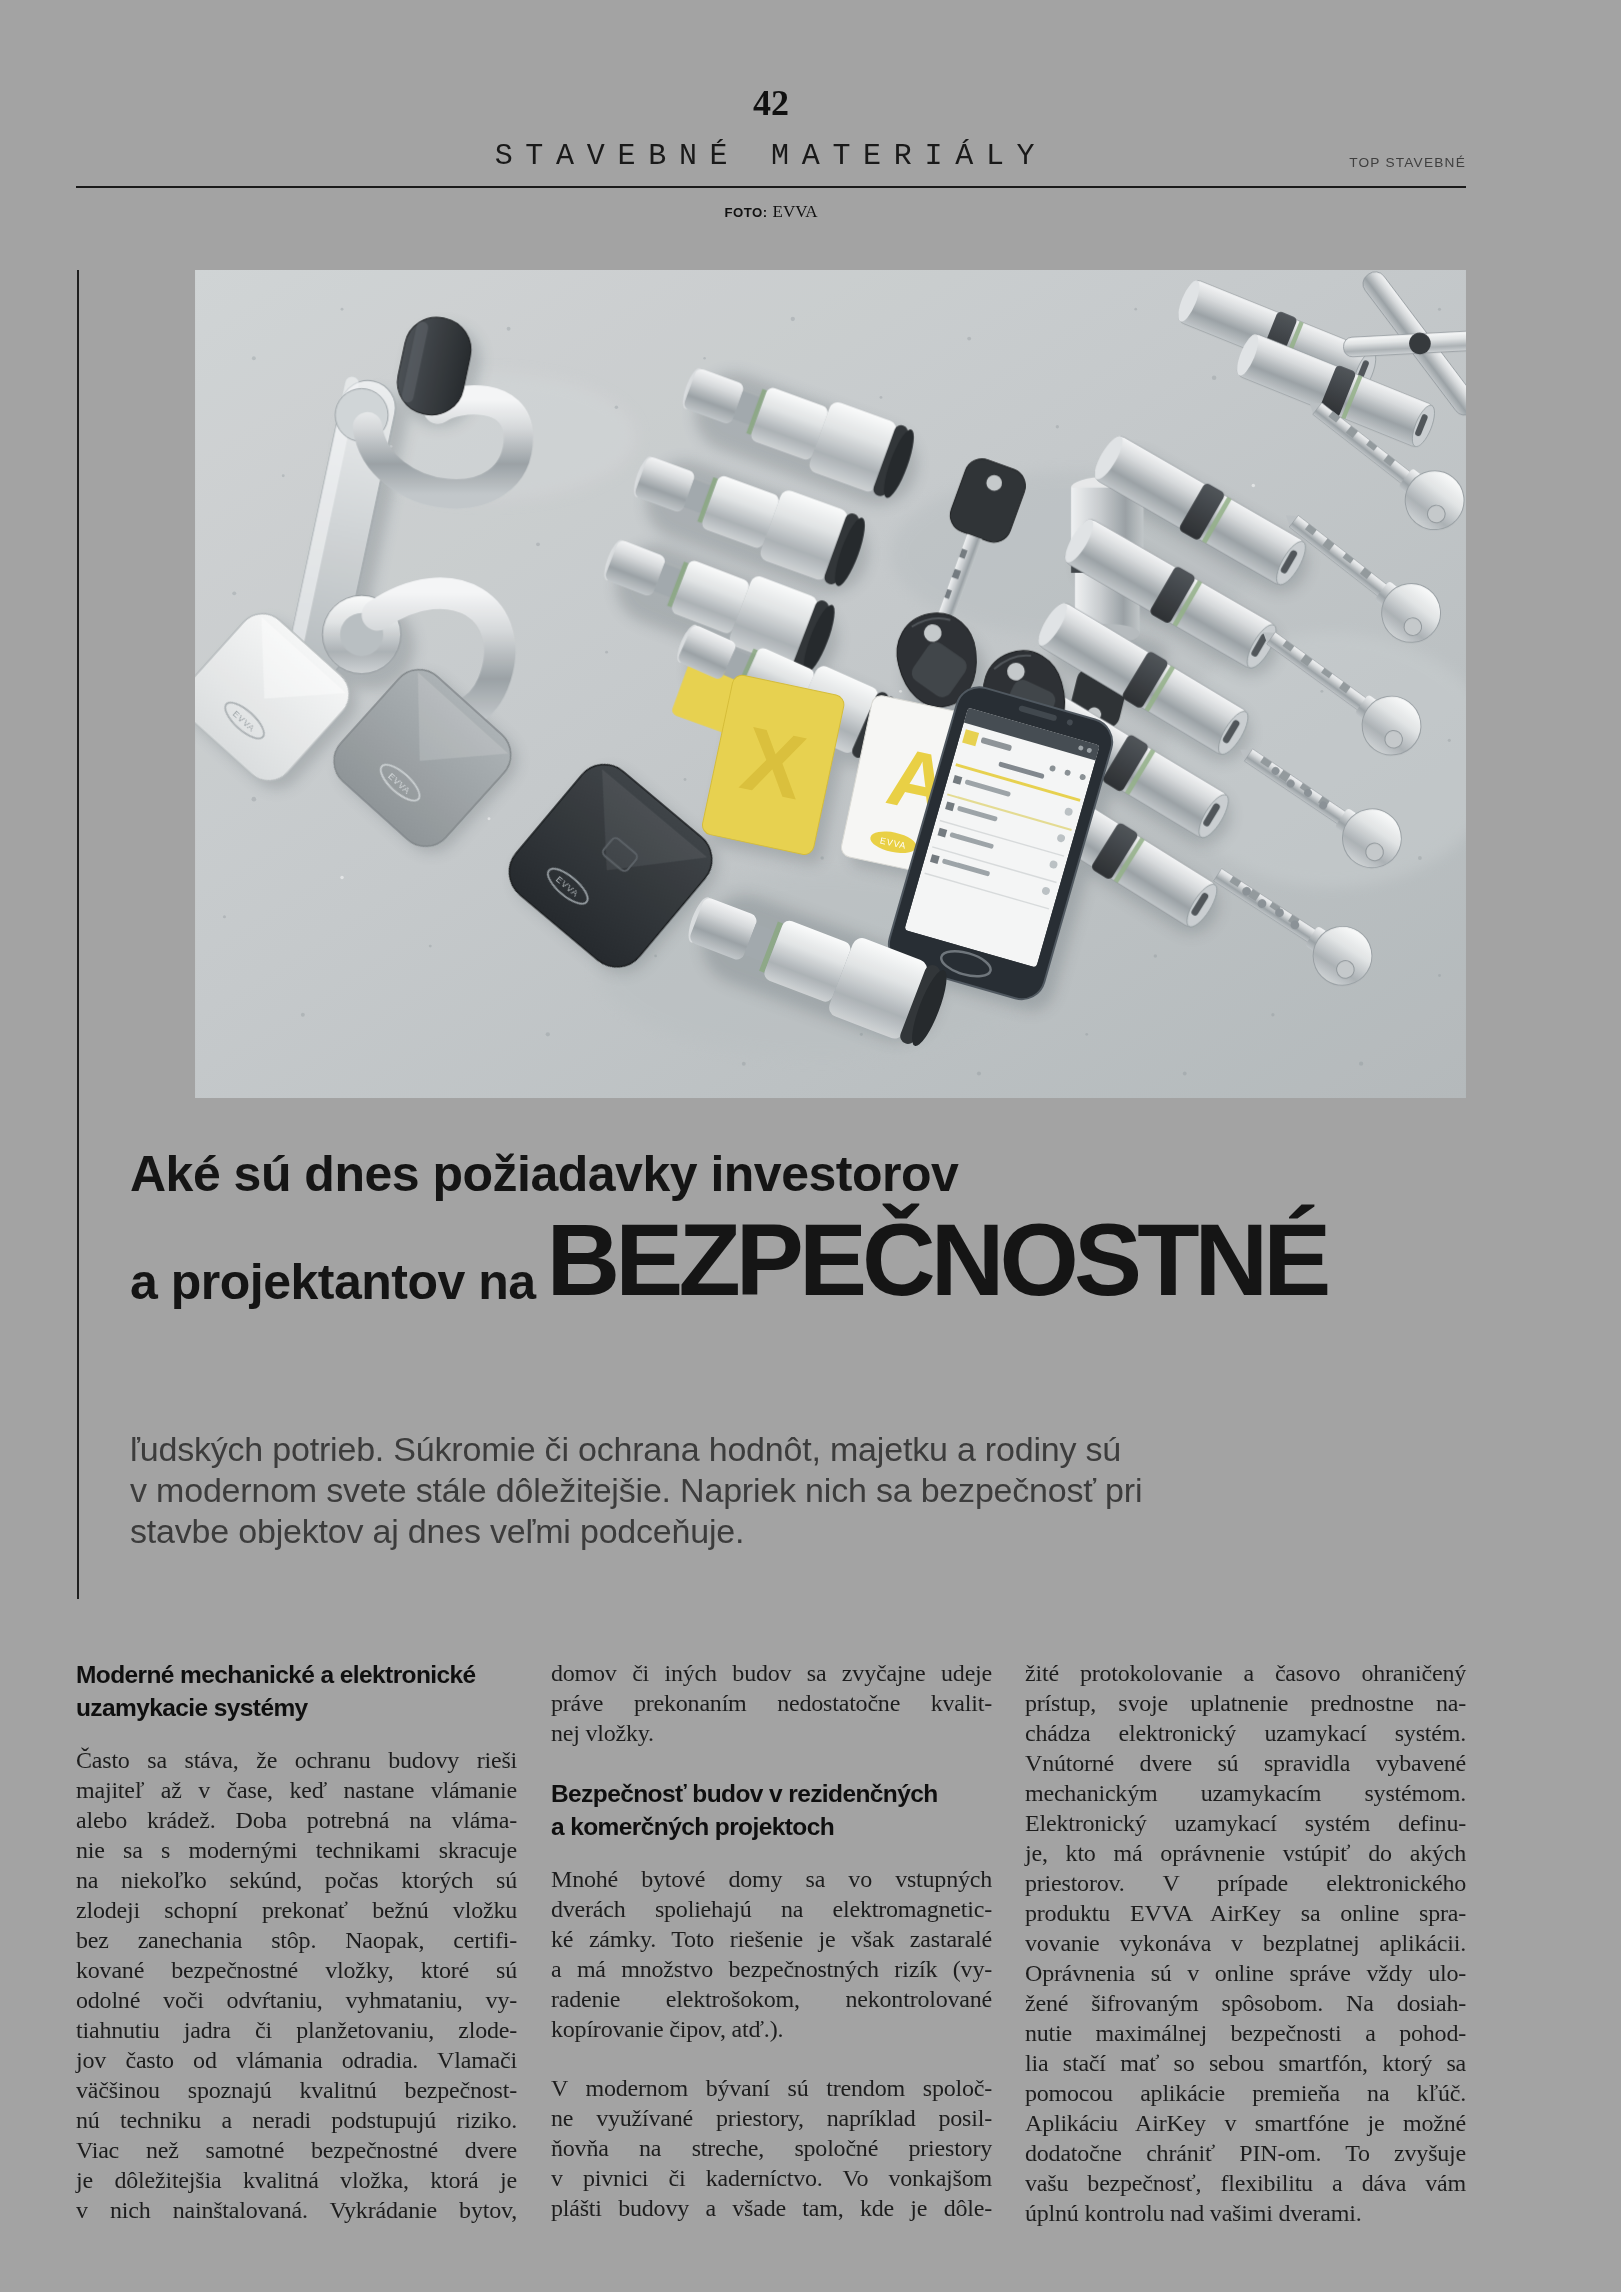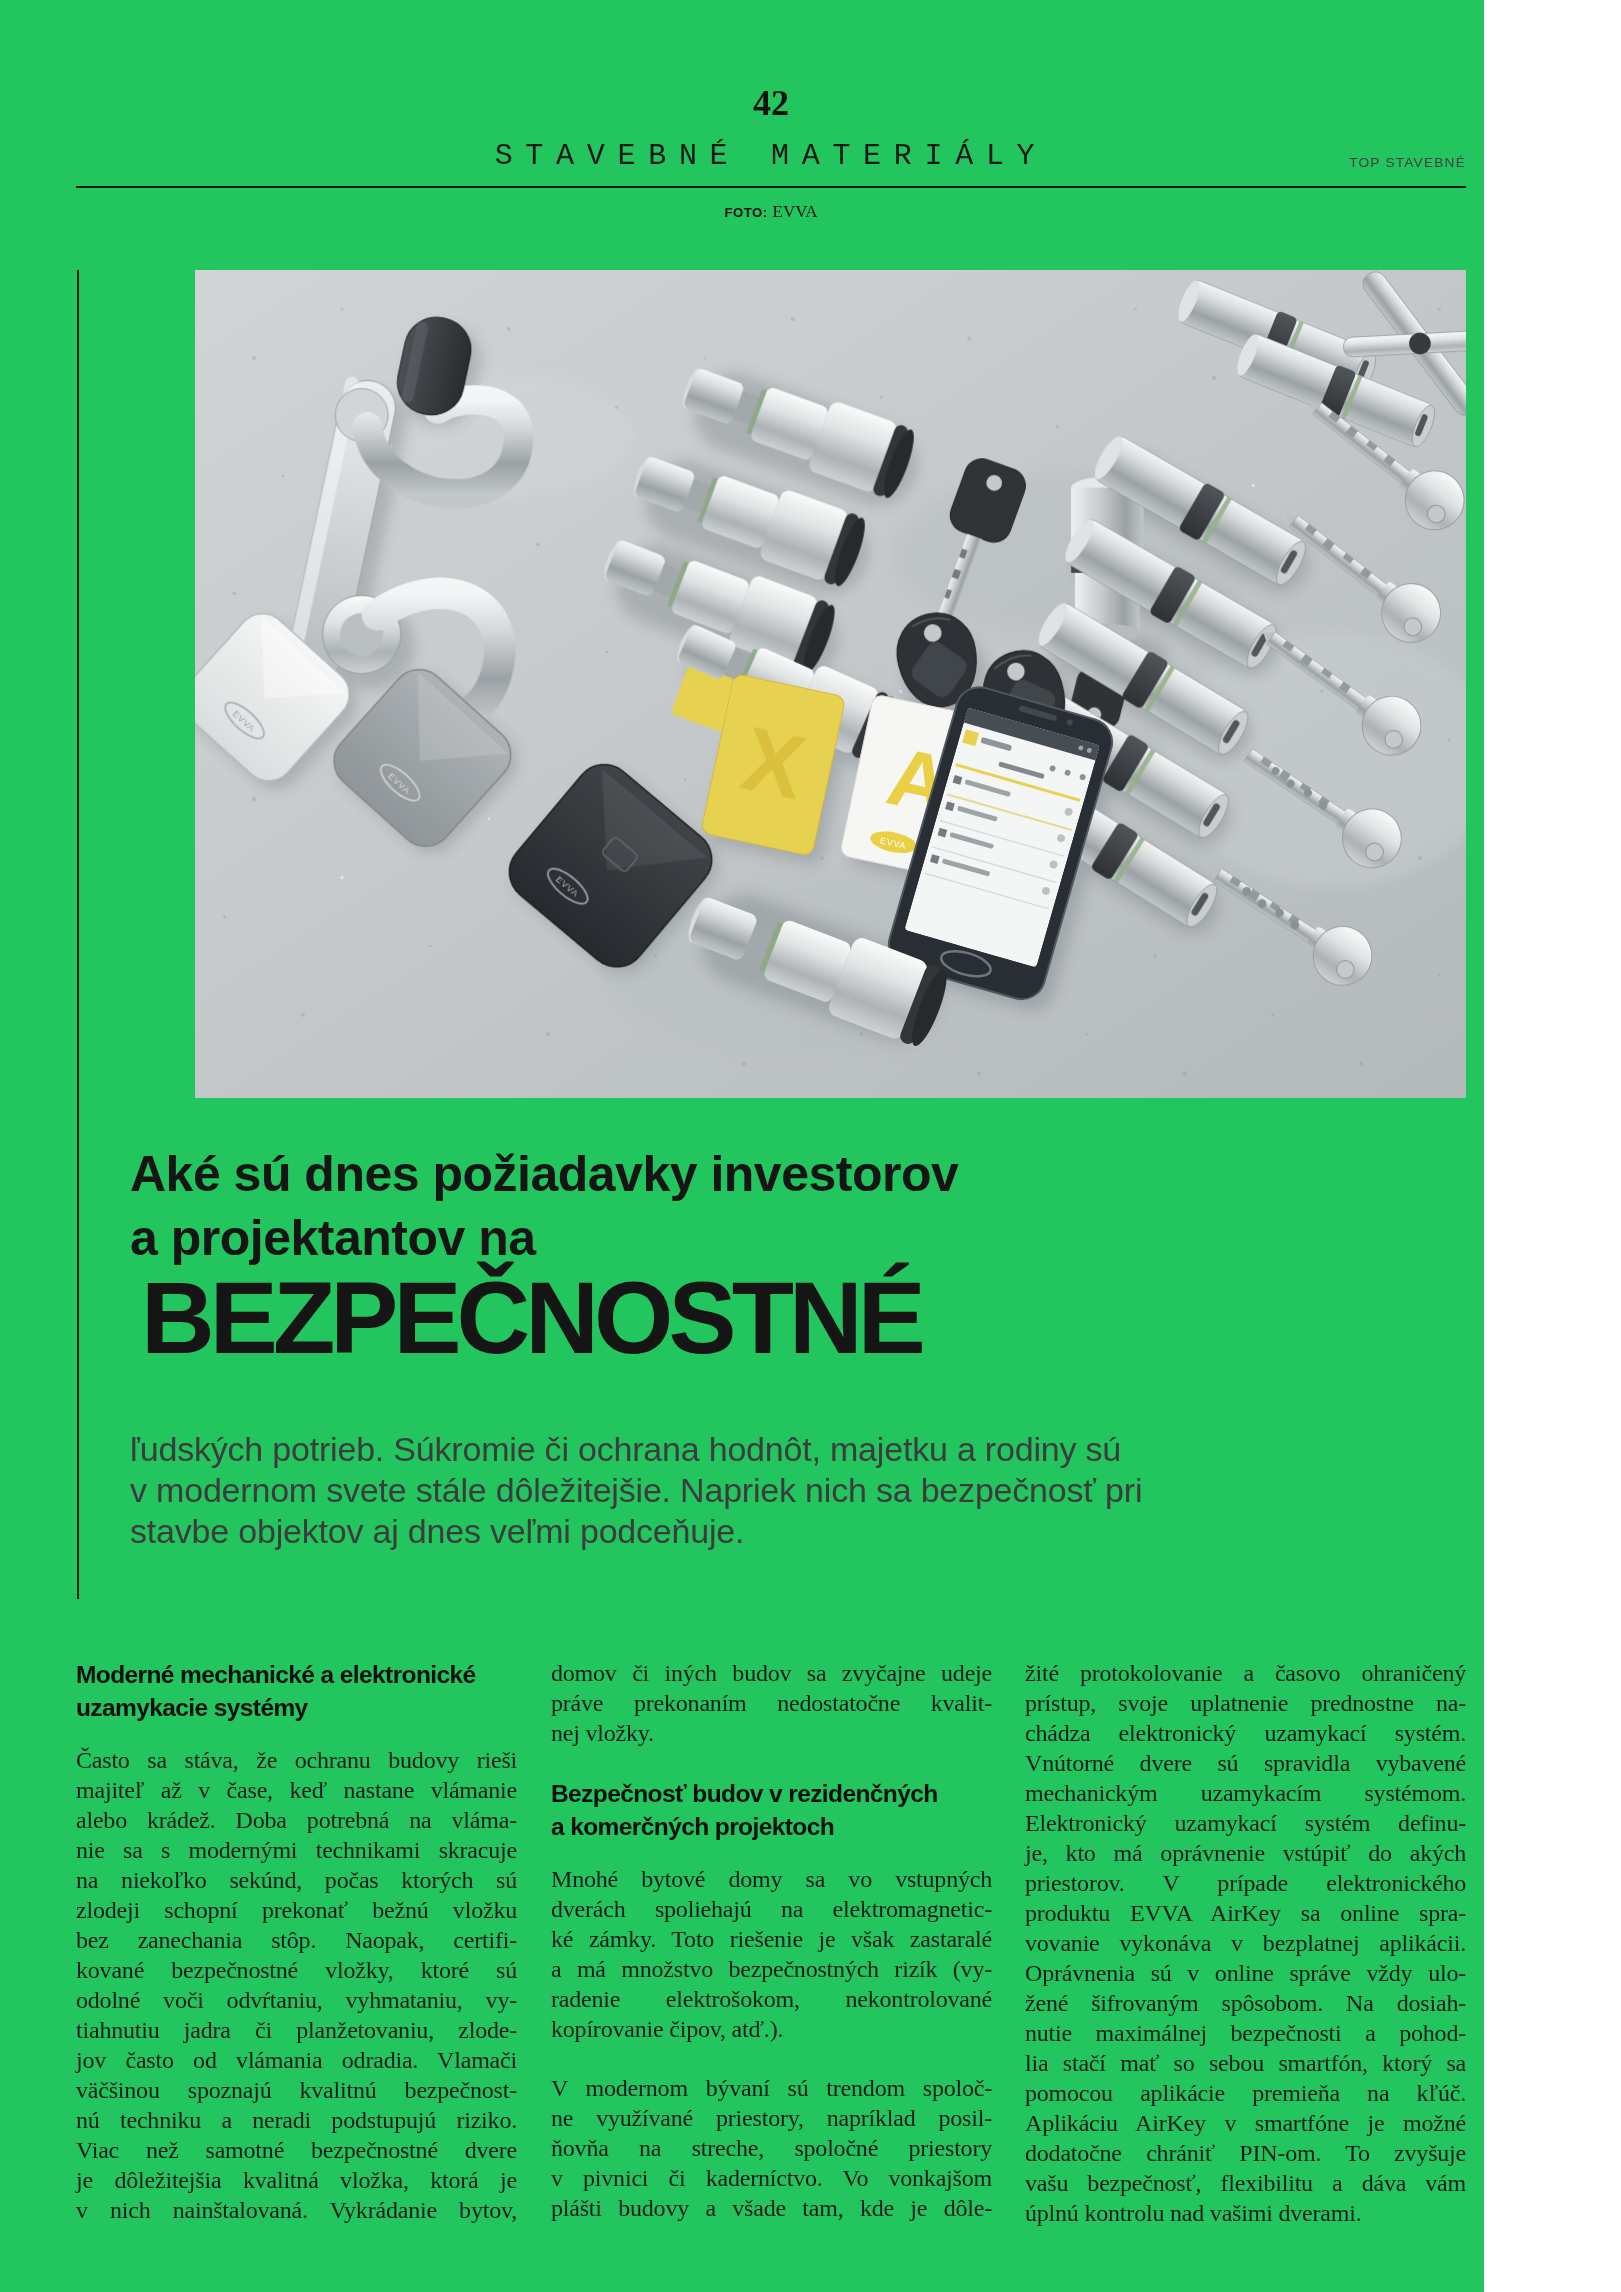--- a/index.html
+++ b/index.html
@@ -1,17 +1,17 @@
 <!DOCTYPE html>
 <html><head>
 <meta charset="utf-8">
 <style>
   html,body { margin:0; padding:0; background:#ffffff; }
   .page {
-    position:relative; width:1484px; height:2293px; background:#22c55e;
+    position:relative; width:1621px; height:2293px; background:#a3a3a3;
     font-family:"Liberation Sans", sans-serif; overflow:hidden; color:#1a1a1a;
   }
   .abs { position:absolute; }
 
   .page-number { left:76px; top:82px; width:1390px; text-align:center;
     font-family:"Liberation Serif", serif; font-weight:700; font-size:36px; color:#111; }
   .section-title { left:76px; top:139px; width:1390px; text-align:center;
     font-size:30px; letter-spacing:12.7px; color:#191919;font-family:Liberation Mono, monospace; }
   .corner-label { left:76px; top:155px; width:1390px; text-align:right;
     font-size:13.7px; letter-spacing:1.2px; color:#3f3f3f; }
@@ -20,21 +20,21 @@
   .photo-credit { left:76px; top:202px; width:1390px; text-align:center; }
   .credit-label { font-size:13.2px; font-weight:700; letter-spacing:0.5px; color:#111; }
   .credit-value { font-family:"Liberation Serif", serif; font-size:17px; color:#111; margin-left:4.9px; }
 
   .left-rule { left:77px; top:270px; width:2px; height:1329px; background:#1f1f1f; }
 
   .photo { left:195px; top:270px; width:1271px; height:828px; overflow:hidden; }
 
   .headline { left:130px; top:1149px; width:1372px; color:#151515; font-weight:700; }
   .hl-line1 { font-size:50px; line-height:1.0; letter-spacing:-0.5px; }
-  .hl-line2 { display:flex; align-items:flex-start; margin-top:9.8px;flex-direction:column; }
+  .hl-line2 { display:flex; align-items:flex-end; margin-top:9.8px; }
   .hl-small { font-size:50px; letter-spacing:-0.5px; }
   .hl-big { font-size:102px; line-height:1.0; letter-spacing:-4.9px; }
   .hl-line3 { margin-top:-13.7px; letter-spacing:-7.8px; }
 
   .lead { left:130px; top:1429px; width:1269px; }
   .lead-line { font-size:34px; line-height:41px; color:#3c3c3c; letter-spacing:-0.2px; }
 
   .col { top:1658px; width:441px; }
   .col1 { left:76px; } .col2 { left:551px; } .col3 { left:1025px; }
   .col-h { font-size:24.5px; font-weight:700; line-height:33px; letter-spacing:-0.6px;

